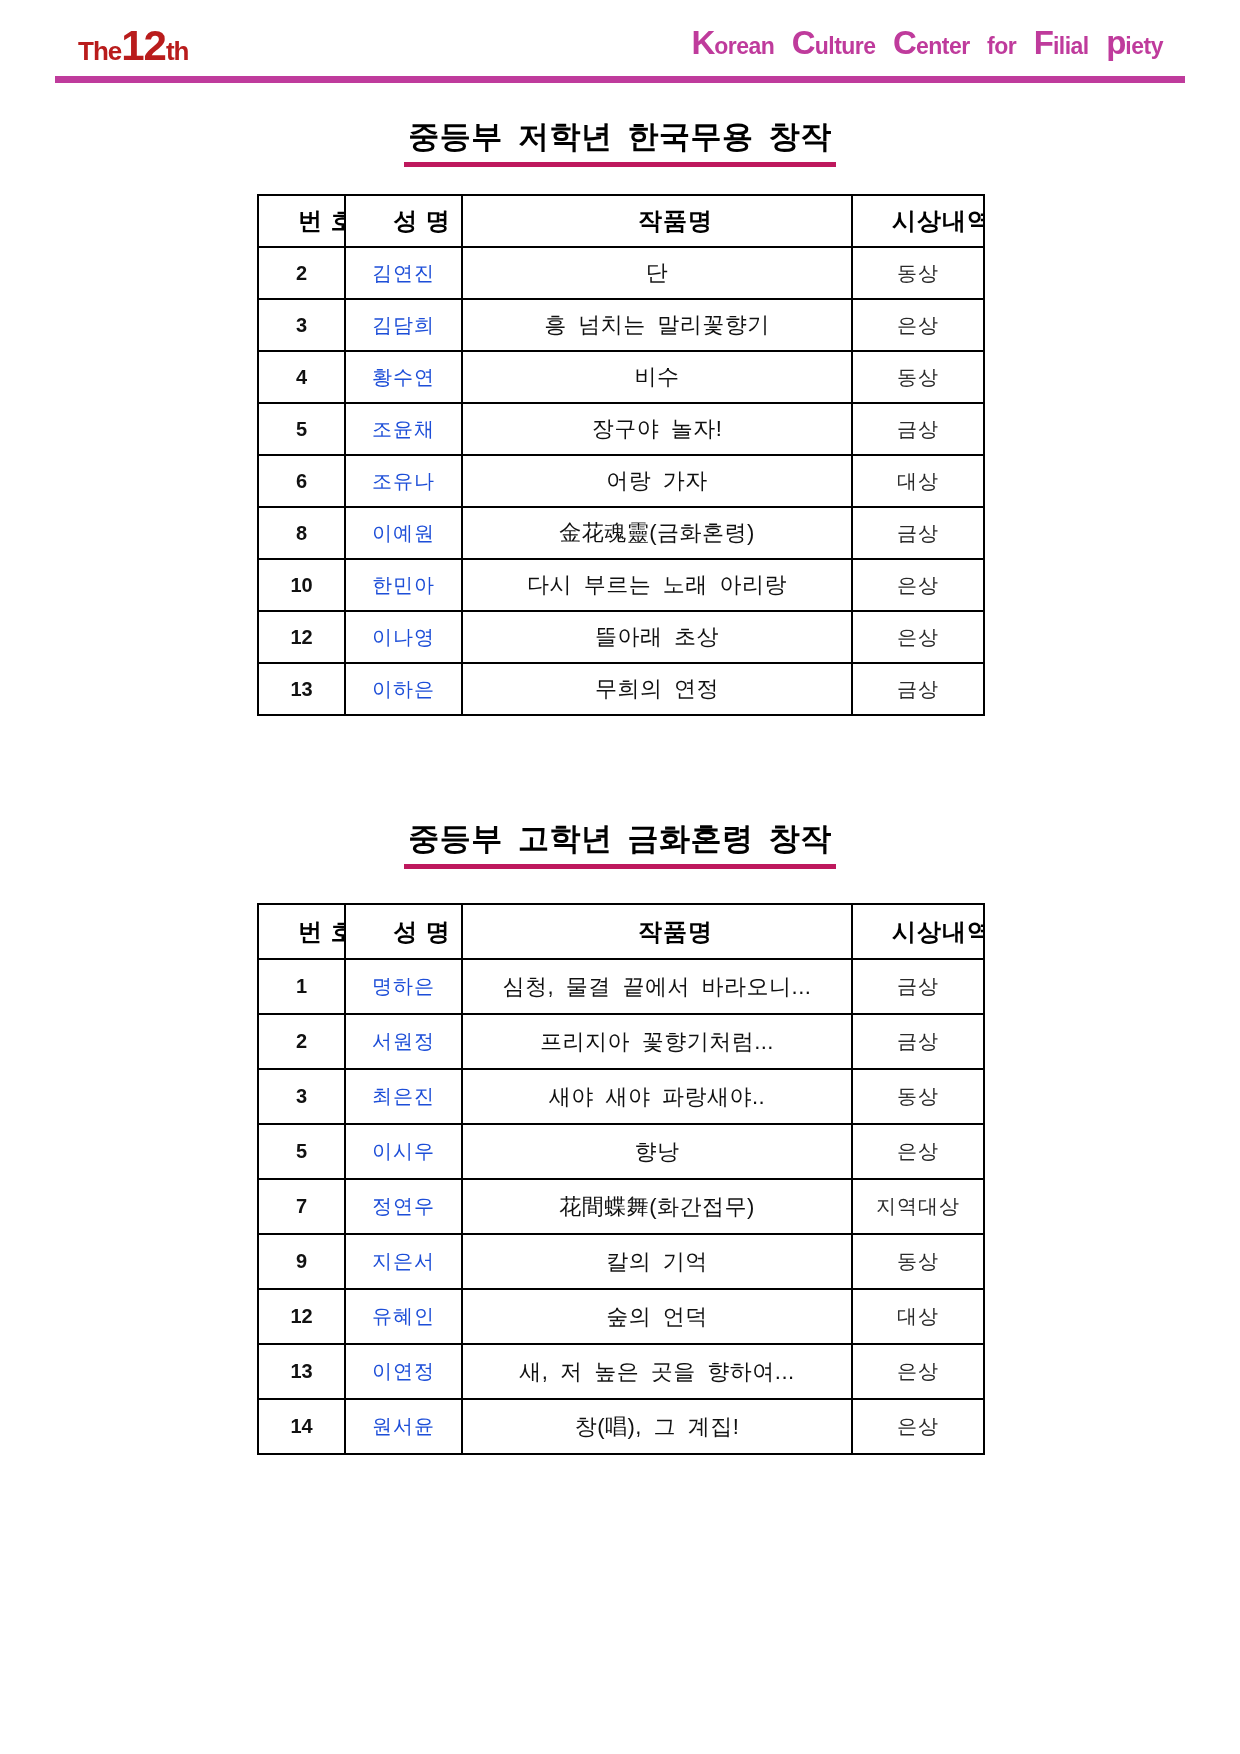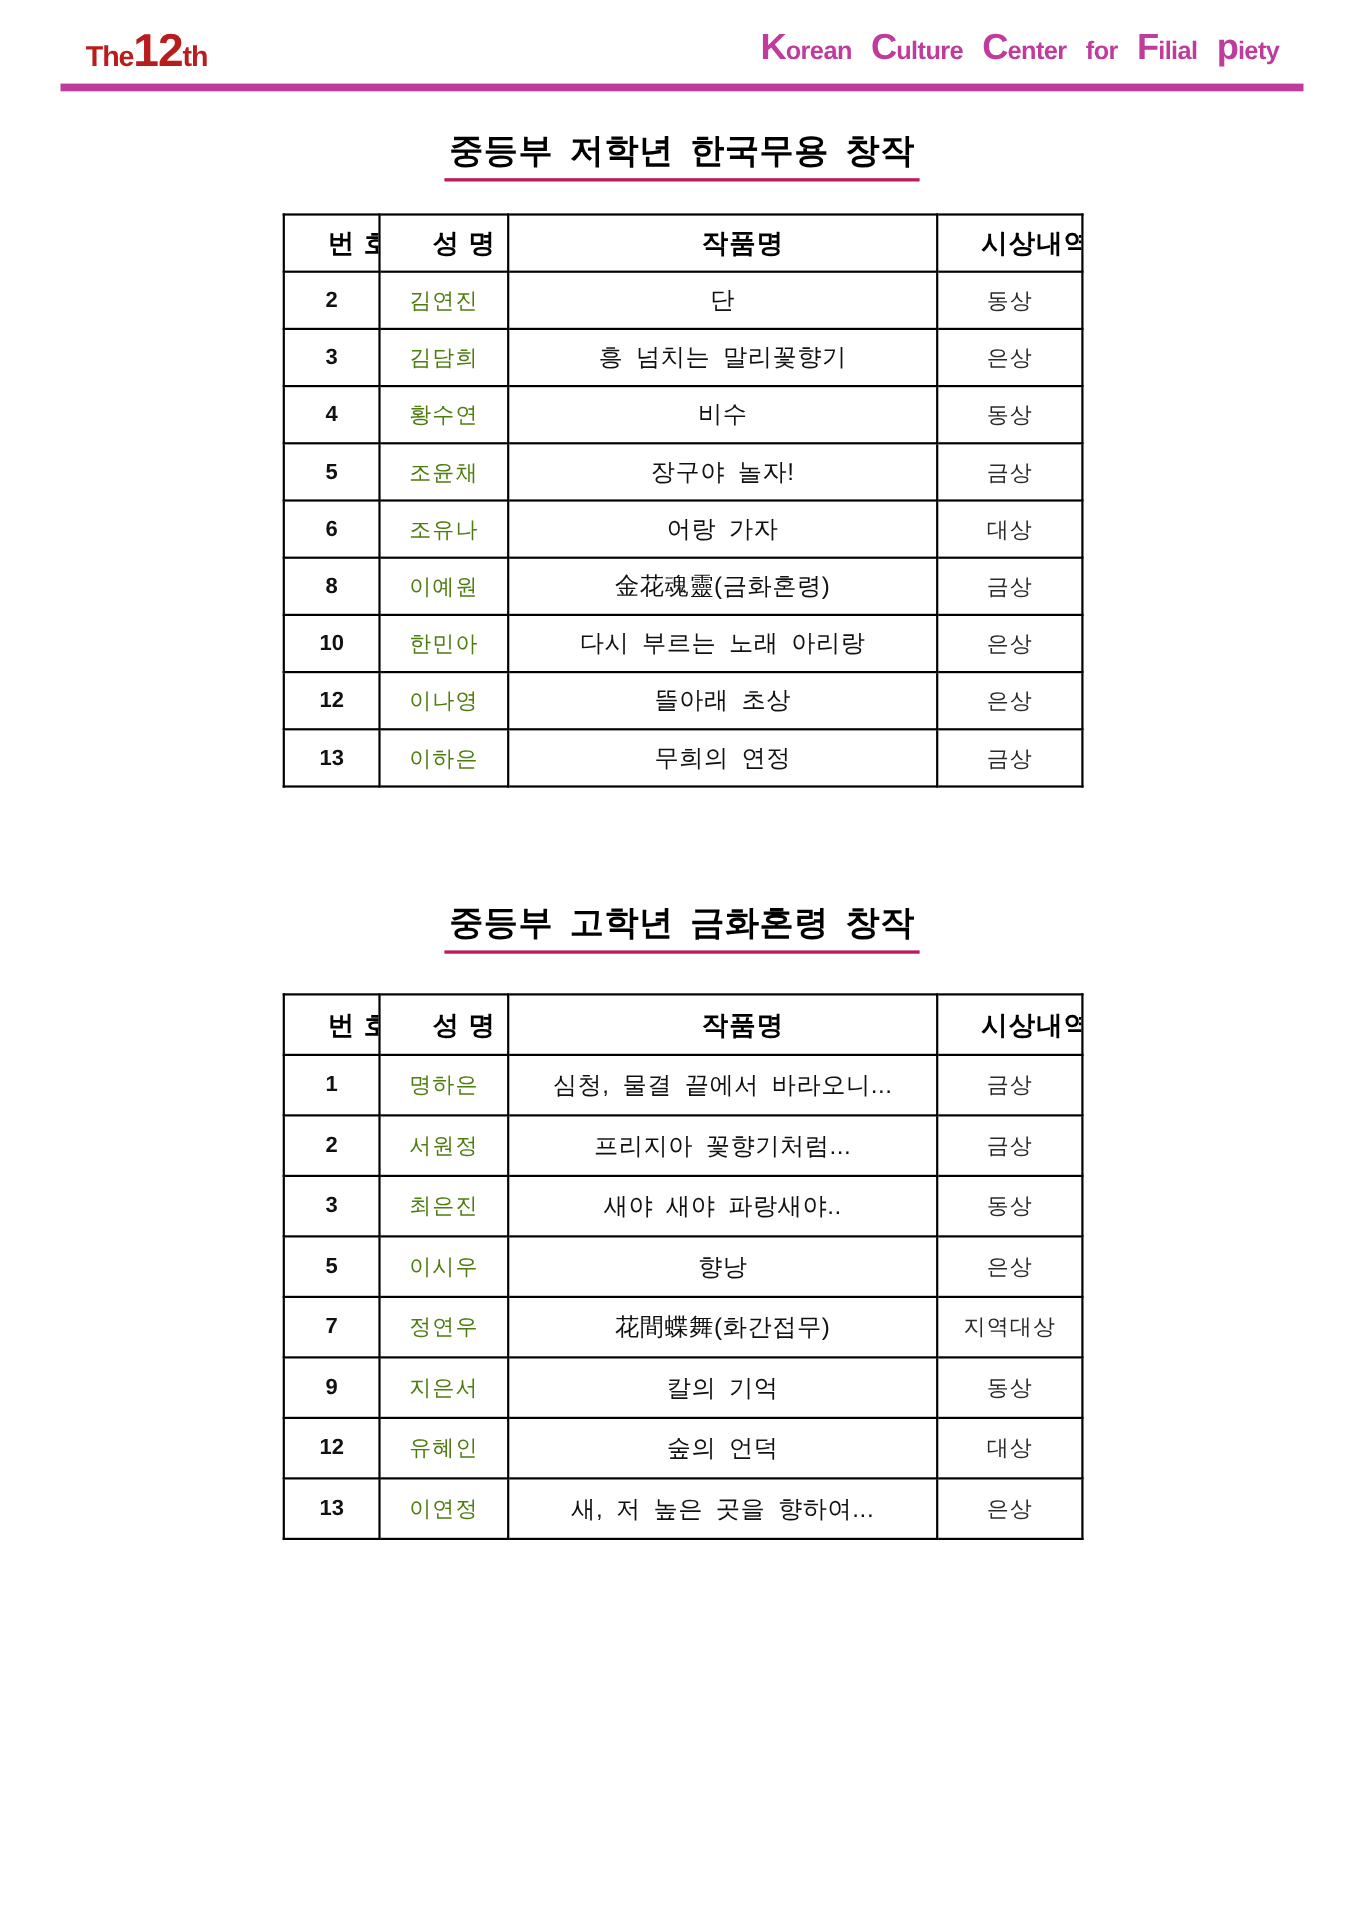--- a/index.html
+++ b/index.html
@@ -16,36 +16,36 @@
   .bw:first-child{margin-left:0;}
   .bw-first{font-size:33px;font-weight:bold;letter-spacing:-1px;}
   .bw-rest{font-size:23px;font-weight:bold;letter-spacing:-0.5px;}
   .rule{position:absolute;left:55px;top:76px;width:1130px;height:7px;background:#bf3b9c;}
   
   .sec-title{position:absolute;left:257px;width:726px;text-align:center;}
   #title1{top:116px;}
   #title2{top:818px;}
   .title-text{
     display:inline-block;font-size:31px;font-weight:bold;letter-spacing:0.5px;
-    word-spacing:6px;padding:0 4px 4px 4px;border-bottom:3px solid #be185d;white-space:nowrap;
+    word-spacing:6px;padding:0 4px 4px 4px;border-bottom:5px solid #be185d;white-space:nowrap;
   }
   
   .awards{position:absolute;left:257px;width:726px;border-collapse:collapse;table-layout:fixed;background:#fff;}
   #table1{top:194px;}
   #table2{top:903px;}
   .awards col.cn{width:87px;}
   .awards col.cname{width:117px;}
   .awards col.cwork{width:390px;}
   .awards col.caward{width:132px;}
   .awards th,.awards td{border:2px solid #000;text-align:center;vertical-align:middle;padding:0 2px;overflow:hidden;}
   .awards th{font-size:24px;font-weight:bold;white-space:nowrap;letter-spacing:1px;padding-left:39px;}
   #table1 th,#table1 td{height:50px;}
   #table2 th,#table2 td{height:53px;}
   .c-num{font-weight:bold;font-size:20px;color:#111;}
-  .c-name{font-size:20px;color:#4d7c0f;letter-spacing:1px;white-space:nowrap;}
+  .c-name{font-size:20px;color:#1d4ed8;letter-spacing:1px;white-space:nowrap;}
   .c-work{font-size:22px;color:#111;word-spacing:5px;letter-spacing:0.5px;white-space:nowrap;}
   .c-award{font-size:20px;color:#2a2a2a;letter-spacing:1px;white-space:nowrap;}
 </style>
 </head>
 <body>
 
 <div class="brand-left">
   <span class="ed-sm">The</span><span class="ed-num">12</span><span class="ed-sm">th</span>
 </div>
 
@@ -216,14 +216,20 @@
     <td class="c-award">대상</td>
   </tr>
 
   <tr>
     <td class="c-num">13</td>
     <td class="c-name">이연정</td>
     <td class="c-work">새, 저 높은 곳을 향하여...</td>
     <td class="c-award">은상</td>
   </tr>
 
+  <tr>
+    <td class="c-num">14</td>
+    <td class="c-name">원서윤</td>
+    <td class="c-work">창(唱), 그 계집!</td>
+    <td class="c-award">은상</td>
+  </tr>
 </tbody>
 </table>
 
 </body></html>

